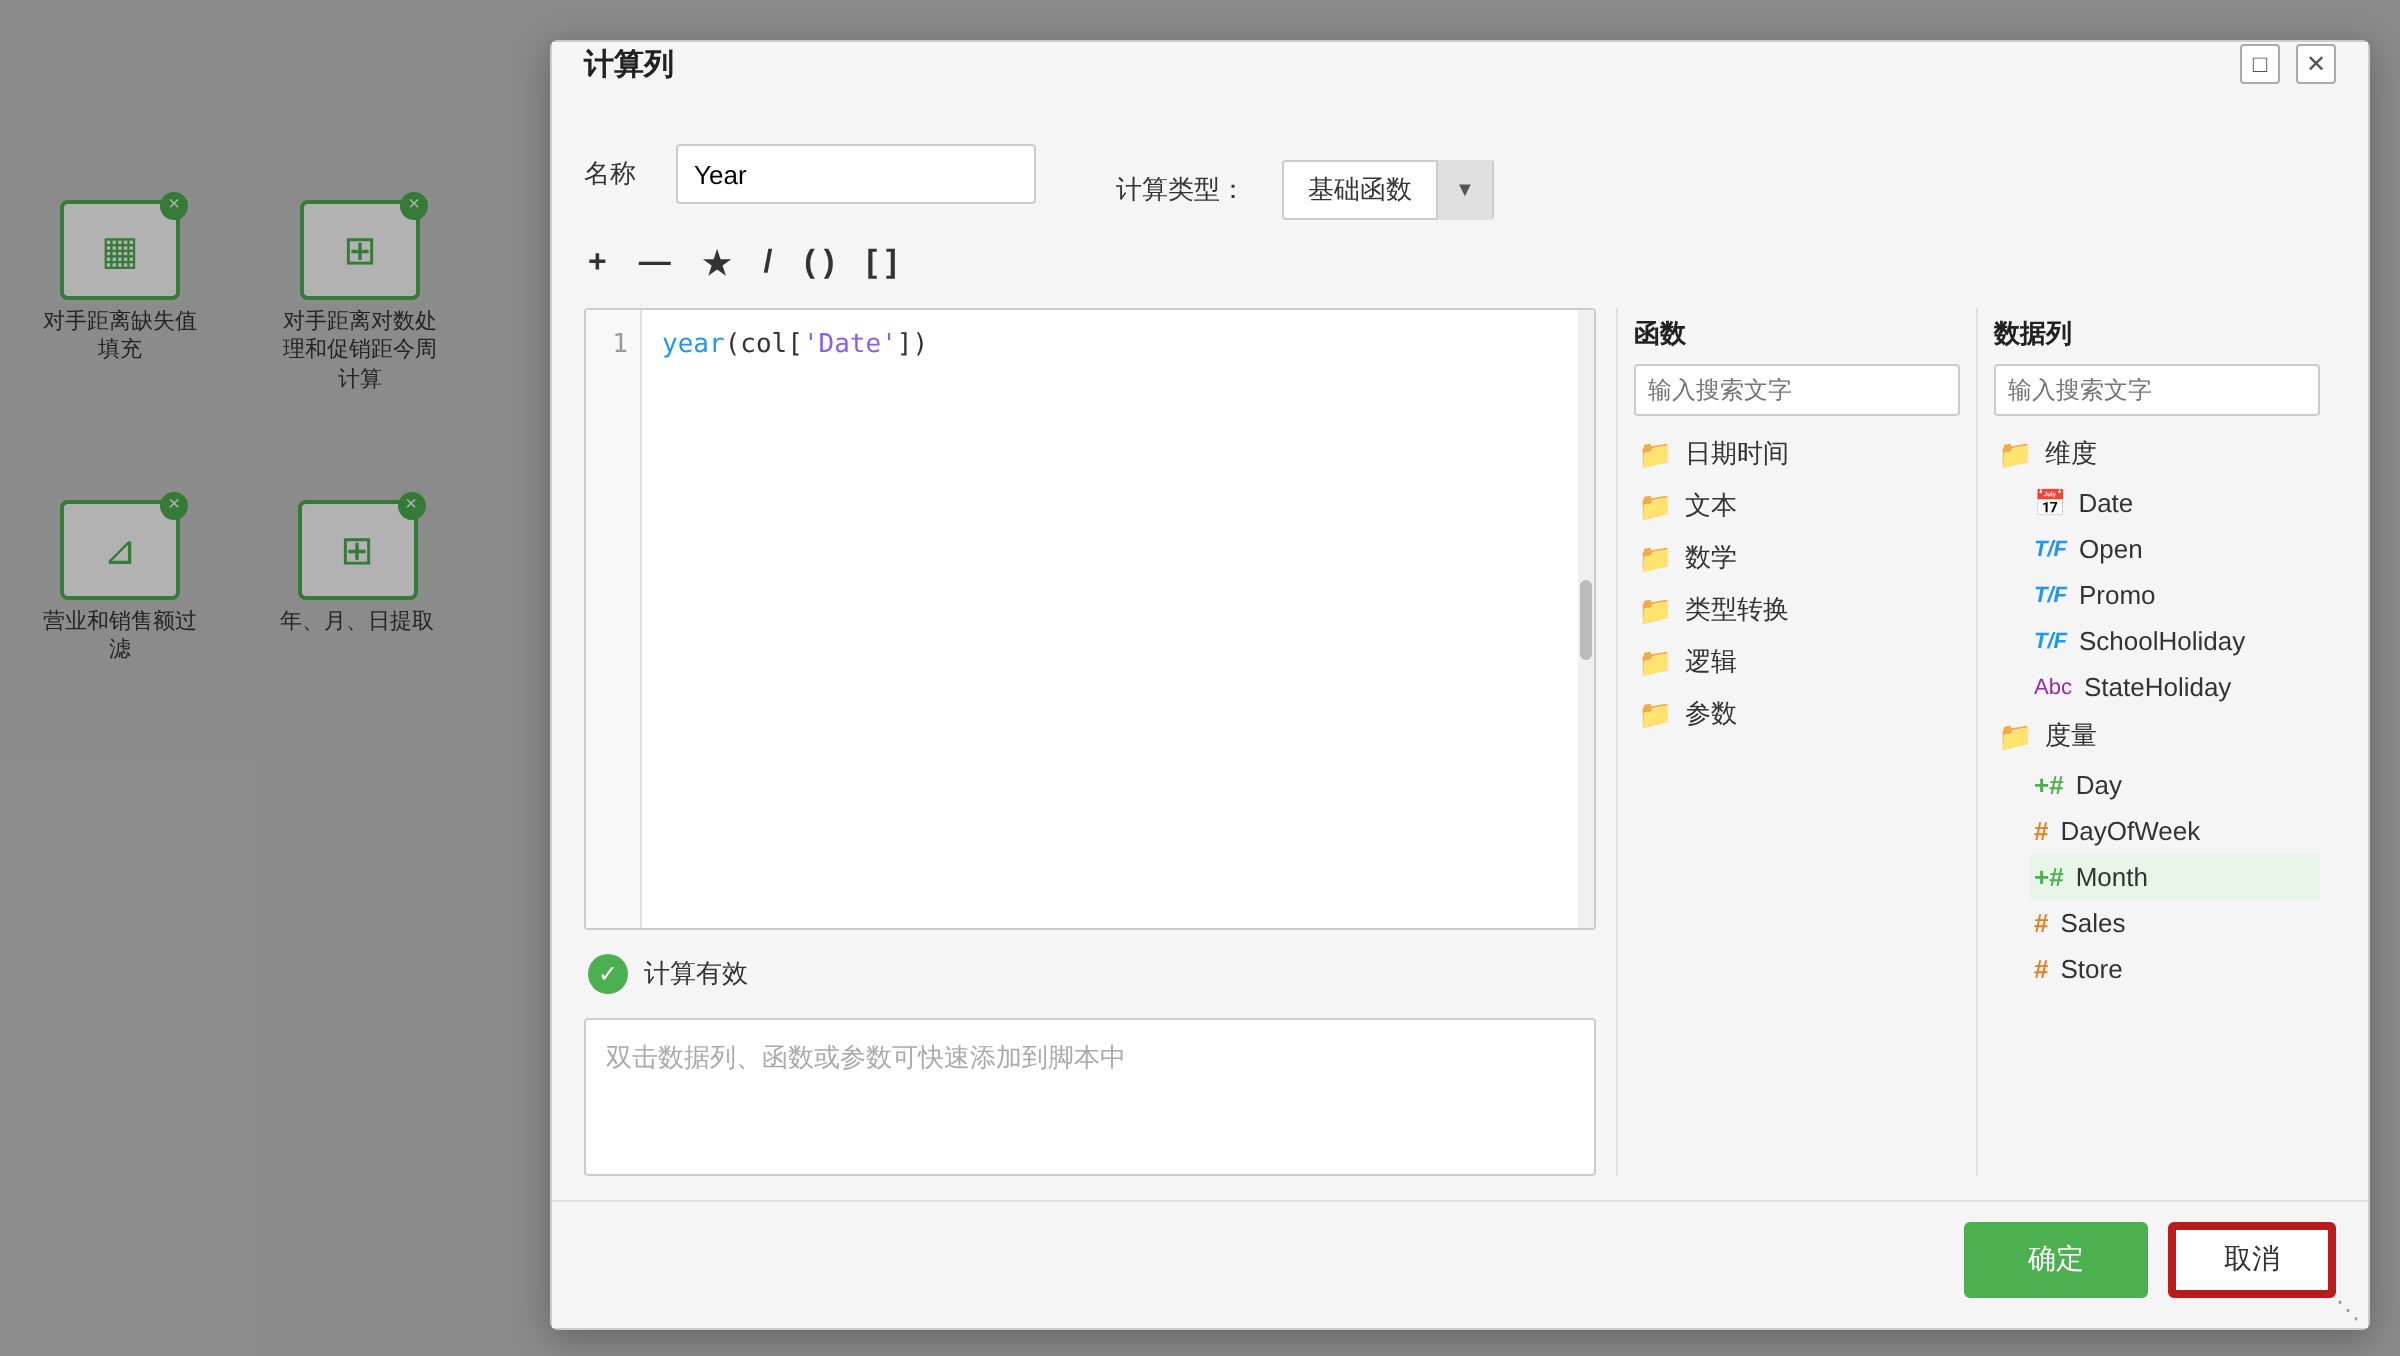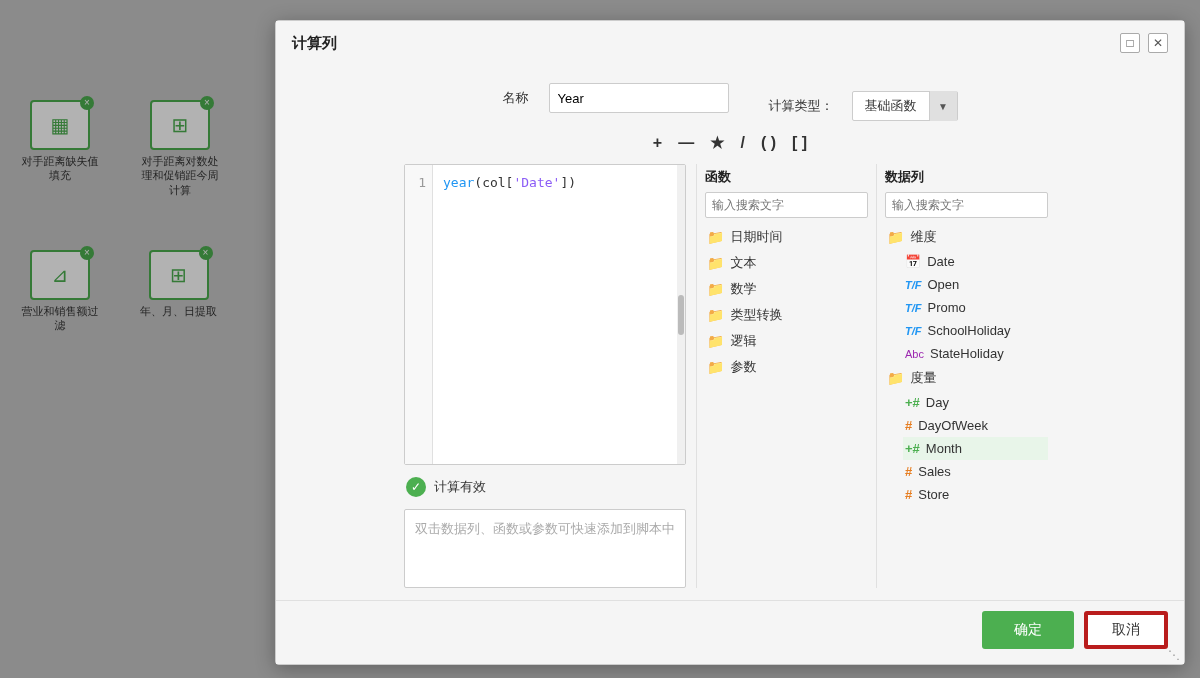--- a/index.html
+++ b/index.html
@@ -91,21 +91,21 @@
       display: flex;
       flex-direction: column;
       box-shadow: 0 4px 20px rgba(0,0,0,0.3);
     }
 
     
     .dialog-titlebar {
       display: flex;
       align-items: flex-end;
       justify-content: space-between;
-      padding: 12px 16px 10px;
+      padding: 1px 16px 10px;
       border-bottom: none;
       background: #f5f5f5;
     }
     .dialog-title {
       font-size: 15px;
       font-weight: 600;
       color: #222;
     }
     .dialog-controls {
       display: flex;
@@ -125,21 +125,20 @@
       color: #555;
     }
 
     
     .dialog-body {
       flex: 1;
       display: flex;
       flex-direction: column;
       padding: 12px 16px;
       gap: 10px;
-      align-items: center;
     }
 
     
     .name-row {
       display: flex;
       align-items: center;
       gap: 20px;
     }
     .field-label {
       font-size: 13px;

